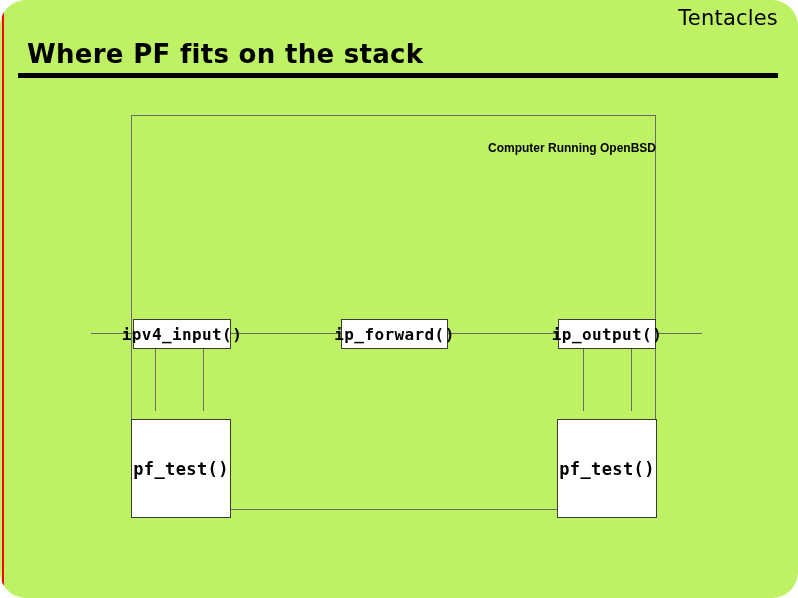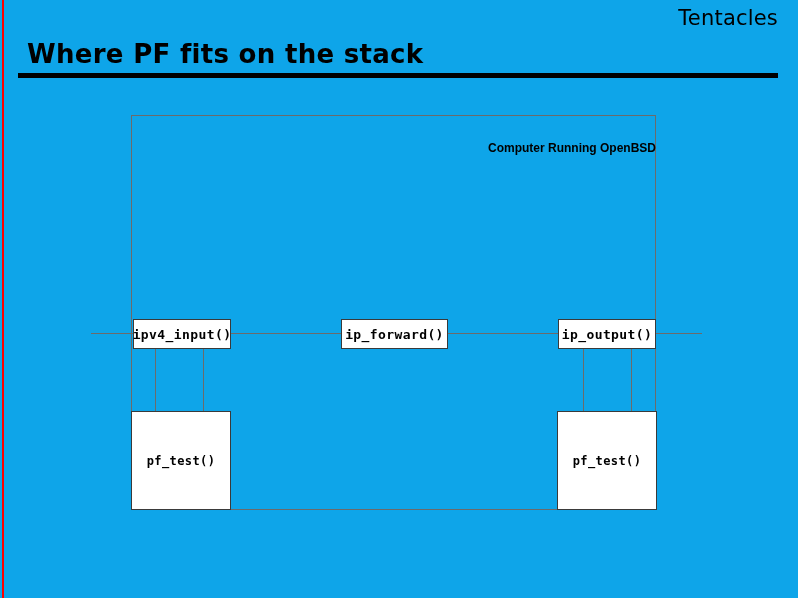--- a/index.html
+++ b/index.html
@@ -8,22 +8,23 @@
     padding: 0;
     background: #ffffff;
   }
   body {
     font-family: "Liberation Sans", sans-serif;
   }
   #slide {
     position: relative;
     width: 798px;
     height: 598px;
-    background: #0ea5e9;
+    background: #bef264;
     overflow: hidden;
+    border-radius: 26px;
   }
 
   
   .margin-rule {
     position: absolute;
     left: 2px;
     top: 0px;
     width: 2px;
     height: 598px;
     background: #fe0000;
@@ -100,45 +101,46 @@
 
   .fn-box {
     position: absolute;
     border: 1px solid #3a3a3a;
     box-sizing: border-box;
     background: #ffffff;
     display: flex;
     align-items: center;
     justify-content: center;
     font-family: "DejaVu Sans Mono", monospace;
-    font-size: 13px;
+    font-size: 16px;
     font-weight: bold;
     color: #000000;
     letter-spacing: 0.4px;
     white-space: nowrap;
   }
 
   .fn-ipv4-input { left: 133px; top: 319px; width: 98px;  height: 30px; }
   .fn-ip-forward { left: 341px; top: 319px; width: 107px; height: 30px; }
   .fn-ip-output  { left: 558px; top: 319px; width: 98px;  height: 30px; }
 
   .pf-box {
     position: absolute;
     border: 1px solid #3a3a3a;
     box-sizing: border-box;
     background: #ffffff;
     display: flex;
     align-items: center;
     justify-content: center;
     font-family: "DejaVu Sans Mono", monospace;
-    font-size: 12px;
+    font-size: 17px;
     font-weight: bold;
     color: #000000;
     letter-spacing: 0.4px;
     white-space: nowrap;
+    margin-top: 8px;
   }
   .pf-left  { left: 131px; top: 411px; width: 100px; height: 99px; }
   .pf-right { left: 557px; top: 411px; width: 100px; height: 99px; }
 </style>
 </head>
 <body>
 
 <div id="slide">
 
   <div class="margin-rule"></div>

